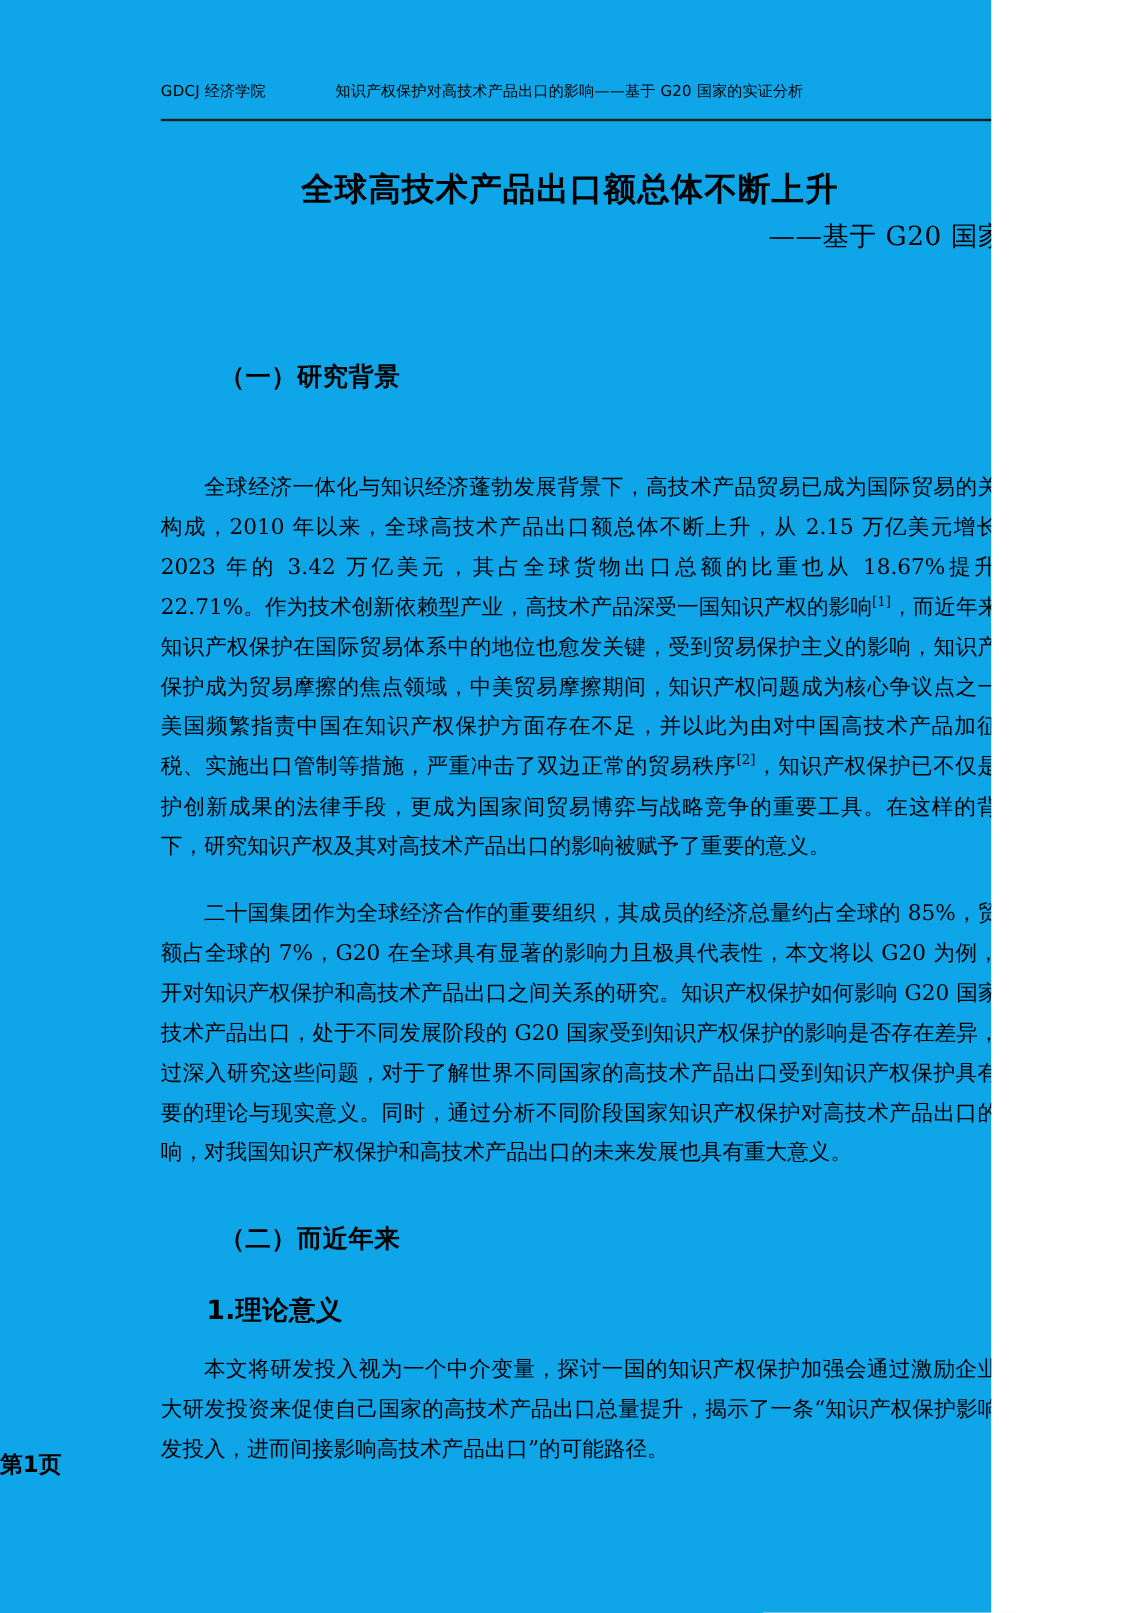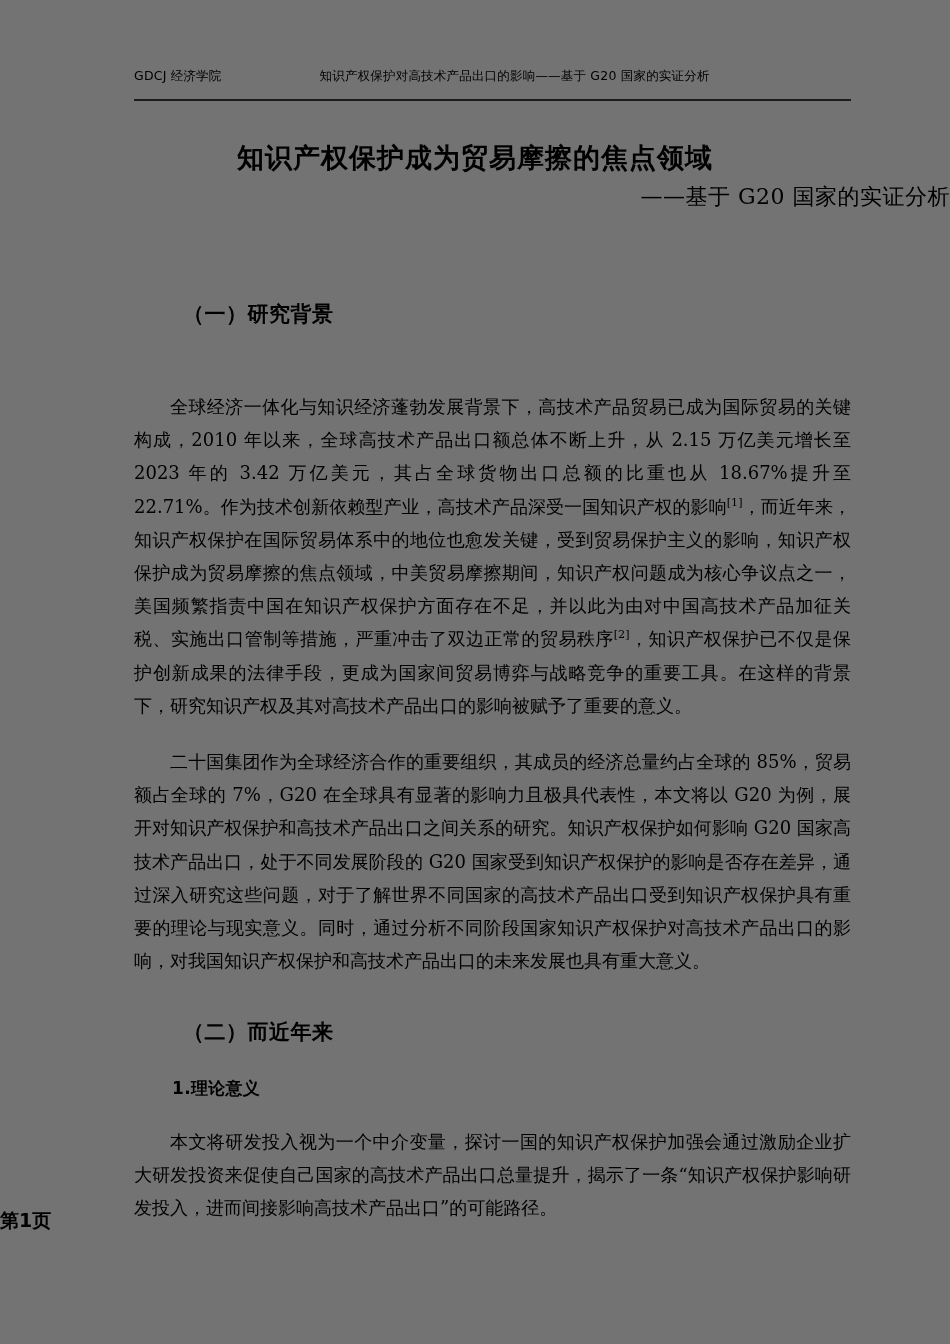--- a/index.html
+++ b/index.html
@@ -6,23 +6,23 @@
     margin: 0;
     padding: 0;
     background: #ffffff;
   }
   body {
     font-family: "DejaVu Serif", "Liberation Serif", serif;
     color: #000000;
   }
   .page {
     position: relative;
-    width: 950px;
+    width: 826px;
     height: 1344px;
-    background: #737373;
+    background: #0ea5e9;
     overflow: hidden;
     box-sizing: border-box;
   }
 
   
   .header {
     position: absolute;
     left: 134px;
     top: 68px;
     width: 717px;
@@ -32,21 +32,21 @@
     justify-content: flex-start;
     font-family: "DejaVu Sans", "Liberation Sans", sans-serif;
     font-size: 12.5px;
     letter-spacing: 0.2px;
     white-space: nowrap;
   }
   .header-left {
     flex: 0 0 auto;
   }
   .header-right {
-    margin-left: 98px;
+    margin-left: 58px;
     flex: 0 0 auto;
   }
   .header-rule {
     position: absolute;
     left: 134px;
     top: 99px;
     width: 717px;
     height: 0;
     border-top: 2px solid #1c1c1c;
   }
@@ -96,21 +96,21 @@
     letter-spacing: 0.5px;
   }
   .h2.bg   { top: 300px; }
   .h2.sig  { top: 1018px; }
 
   .h3 {
     position: absolute;
     left: 172px;
     font-family: "DejaVu Sans", "Liberation Sans", sans-serif;
     font-weight: bold;
-    font-size: 17px;
+    font-size: 22px;
     letter-spacing: 0.3px;
   }
   .h3.theory { top: 1077px; }
 
   
   .para {
     position: absolute;
     left: 134px;
     width: 717px;
     font-family: "DejaVu Serif", "Liberation Serif", serif;
@@ -148,21 +148,21 @@
 <body>
 
 <div class="page">
 
   <div class="header">
     <span class="header-left">GDCJ 经济学院</span>
     <span class="header-right">知识产权保护对高技术产品出口的影响——基于 G20 国家的实证分析</span>
   </div>
   <div class="header-rule"></div>
 
-  <div class="doc-title">知识产权保护成为贸易摩擦的焦点领域</div>
+  <div class="doc-title">全球高技术产品出口额总体不断上升</div>
   <div class="doc-subtitle">——基于 G20 国家的实证分析</div>
 
 
   <div class="h2 bg">（一）研究背景</div>
 
   <p class="para p1">
     <span>全球经济一体化与知识经济蓬勃发展背景下，高技术产品贸易已成为国际贸易的关键构成，2010 年以来，全球高技术产品出口额总体不断上升，从 2.15 万亿美元增长至 2023 年的 3.42 万亿美元，其占全球货物出口总额的比重也从 18.67%提升至 22.71%。作为技术创新依赖型产业，高技术产品深受一国知识产权的影响</span><sup>[1]</sup><span>，而近年来，知识产权保护在国际贸易体系中的地位也愈发关键，受到贸易保护主义的影响，知识产权保护成为贸易摩擦的焦点领域，中美贸易摩擦期间，知识产权问题成为核心争议点之一，美国频繁指责中国在知识产权保护方面存在不足，并以此为由对中国高技术产品加征关税、实施出口管制等措施，严重冲击了双边正常的贸易秩序</span><sup>[2]</sup><span>，知识产权保护已不仅是保护创新成果的法律手段，更成为国家间贸易博弈与战略竞争的重要工具。在这样的背景下，研究知识产权及其对高技术产品出口的影响被赋予了重要的意义。</span>
   </p>
 
   <p class="para p2">二十国集团作为全球经济合作的重要组织，其成员的经济总量约占全球的 85%，贸易额占全球的 7%，G20 在全球具有显著的影响力且极具代表性，本文将以 G20 为例，展开对知识产权保护和高技术产品出口之间关系的研究。知识产权保护如何影响 G20 国家高技术产品出口，处于不同发展阶段的 G20 国家受到知识产权保护的影响是否存在差异，通过深入研究这些问题，对于了解世界不同国家的高技术产品出口受到知识产权保护具有重要的理论与现实意义。同时，通过分析不同阶段国家知识产权保护对高技术产品出口的影响，对我国知识产权保护和高技术产品出口的未来发展也具有重大意义。</p>

